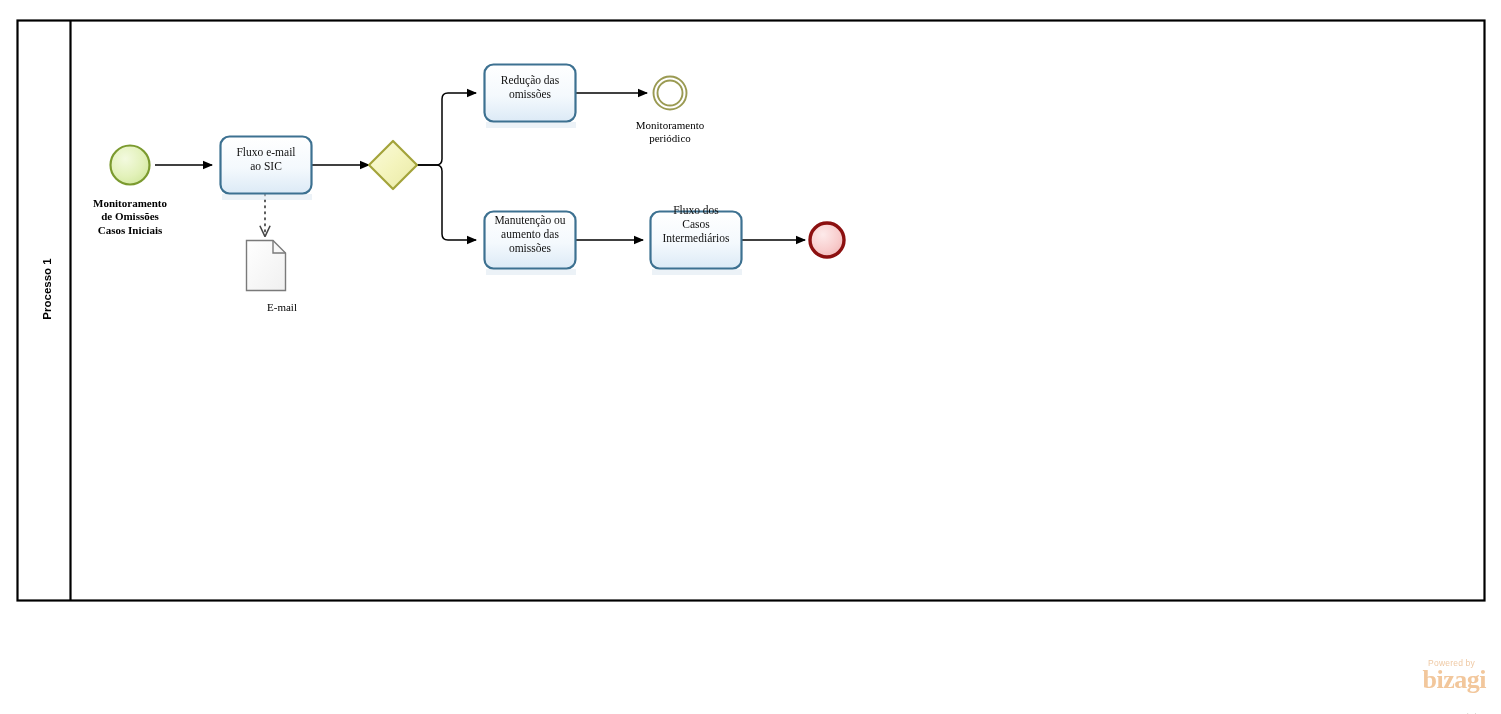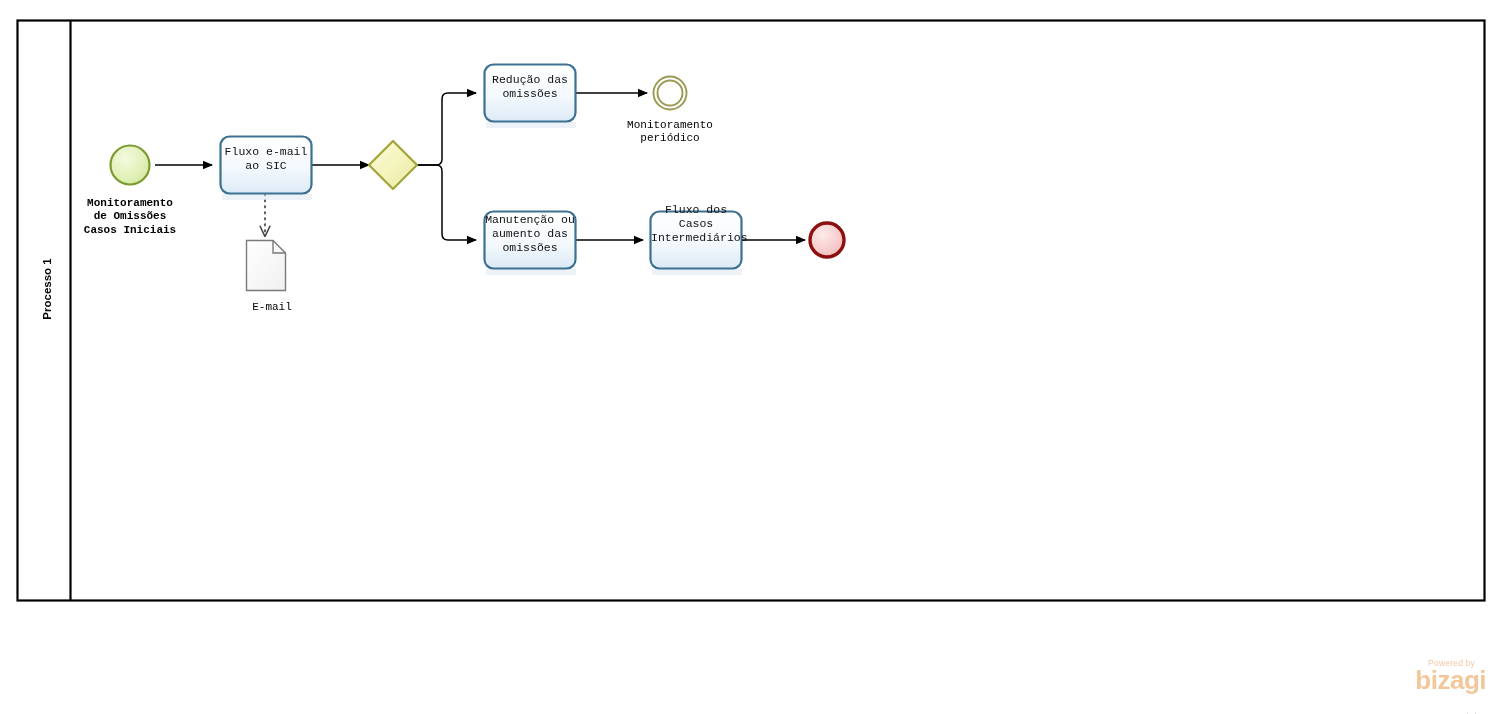--- a/index.html
+++ b/index.html
@@ -17,21 +17,21 @@
   }
   #diagram-svg {
     position: absolute;
     left: 0; top: 0;
     width: 1501px;
     height: 714px;
   }
   .lbl {
     position: absolute;
     text-align: center;
-    font-family: Liberation Mono, monospace;
+    font-family: Liberation Serif, serif;
     color: #000000;
     line-height: 1.22;
     white-space: pre-line;
     pointer-events: none;
   }
   .task-label {
     font-size: 11.5px;
     color: #111111;
   }
   .event-label-bold {
@@ -68,21 +68,21 @@
     letter-spacing: 0.2px;
     line-height: 10px;
     margin-right: 11px;
   }
   #bizagi-word {
     font-size: 26px;
     font-weight: bold;
     color: #f2c79c;
     letter-spacing: -0.5px;
     line-height: 24px;
-    font-family: Liberation Sans, sans-serif;
+    font-family: Liberation Serif, serif;
   }
   #bizagi-modeler {
     font-size: 9.5px;
     color: #d8d3cd;
     letter-spacing: 0.3px;
     line-height: 11px;
     margin-top: 19px;
   }
 </style>
 </head>
@@ -193,21 +193,21 @@
 
   <div class="pool-title" style="left:12px; top:283px; width:70px;">Processo 1</div>
 
   <div class="lbl event-label-bold" style="left:66px; top:197px; width:128px;">Monitoramento
 de Omissões
 Casos Iniciais</div>
 
   <div class="lbl task-label" style="left:221px; top:145px; width:90px;">Fluxo e-mail
 ao SIC</div>
 
-  <div class="lbl event-label" style="left:228px; top:301px; width:88px;">E-mail</div>
+  <div class="lbl event-label" style="left:238px; top:301px; width:88px;">E-mail</div>
 
   <div class="lbl task-label" style="left:485px; top:73px; width:90px;">Redução das
 omissões</div>
 
   <div class="lbl event-label" style="left:610px; top:119px; width:120px;">Monitoramento
 periódico</div>
 
   <div class="lbl task-label" style="left:485px; top:213px; width:90px;">Manutenção ou
 aumento das
 omissões</div>

